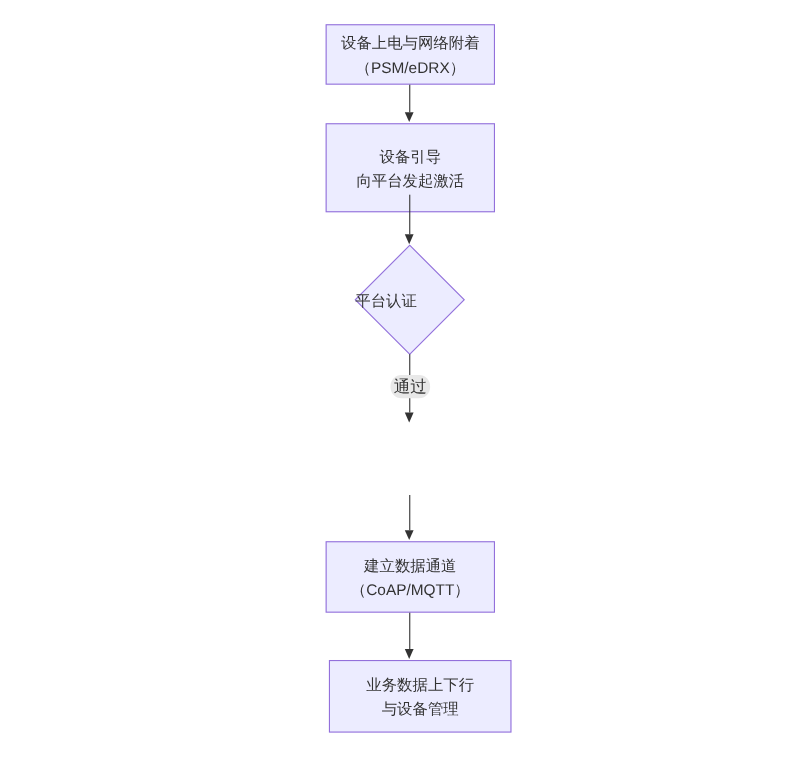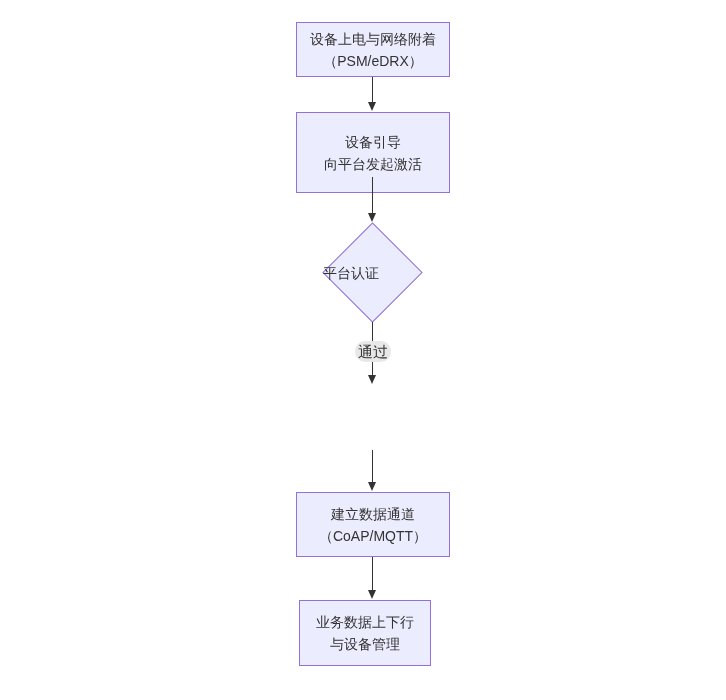--- a/index.html
+++ b/index.html
@@ -27,21 +27,21 @@
     align-items: center;
     justify-content: center;
     text-align: center;
     white-space: pre-line;
     line-height: 22px;
   }
   .node-power    { left: 296px; top: 22px;  width: 154px; height: 55px; }
   .node-boot     { left: 296px; top: 112px; width: 154px; height: 81px; }
   .node-register { left: 296px; top: 385px; width: 154px; height: 65px; }
   .node-channel  { left: 296px; top: 492px; width: 154px; height: 65px; }
-  .node-business { left: 299px; top: 600px; width: 132px; height: 66px; }
+  .node-business { left: 299px; top: 600px; width: 166px; height: 66px; }
 
   .diamond-shape {
     position: absolute;
     left: 337px;
     top: 237px;
     width: 71px;
     height: 71px;
     box-sizing: border-box;
     background: var(--node-fill, #ECECFF);
     border: 1px solid var(--node-border, #9370DB);

